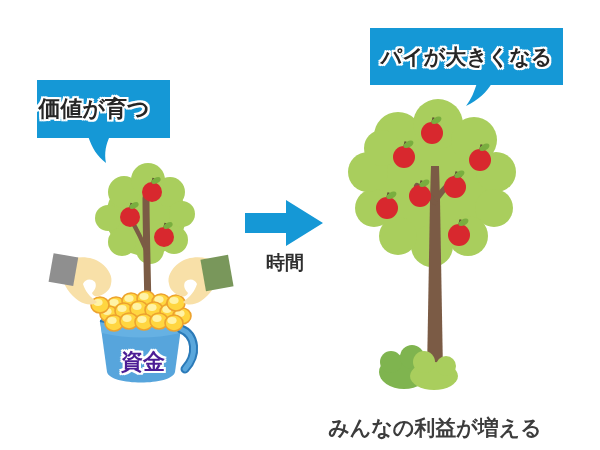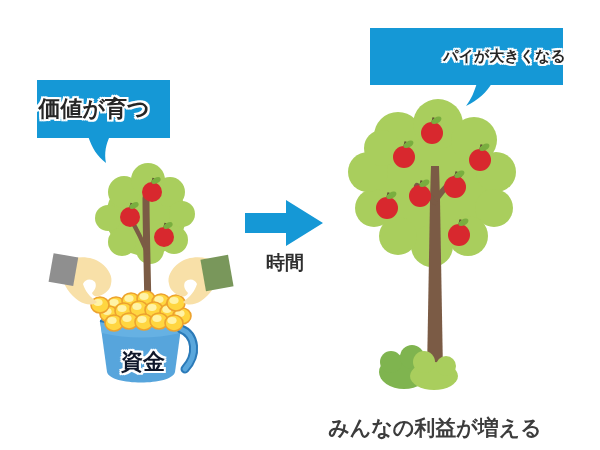--- a/index.html
+++ b/index.html
@@ -8,23 +8,23 @@
     font-family:"Liberation Sans","DejaVu Sans",sans-serif;
   }
   .canvas svg{position:absolute;left:0;top:0;}
   .txt{position:absolute;font-weight:700;text-align:center;white-space:nowrap;}
   .outline{
     text-shadow:-2px -2px 0 #fff,2px -2px 0 #fff,-2px 2px 0 #fff,2px 2px 0 #fff,
                 -2px 0 0 #fff,2px 0 0 #fff,0 -2px 0 #fff,0 2px 0 #fff;
   }
   .bubble-label{display:flex;align-items:center;justify-content:center;color:#262626;}
   #left-bubble-label{left:37px;top:80px;width:114px;height:58px;font-size:22px;}
-  #right-bubble-label{left:370px;top:28px;width:193px;height:57px;font-size:15px;margin-left:38px;}
+  #right-bubble-label{left:370px;top:28px;width:193px;height:57px;font-size:21px;}
   #time-label{left:253px;top:250px;width:64px;font-size:19px;color:#2e2e2e;}
-  #bucket-label{left:104px;top:347px;width:78px;font-size:22px;color:#0f172a;}
+  #bucket-label{left:104px;top:347px;width:78px;font-size:22px;color:#4c1d95;}
   #caption{left:318px;top:414px;width:234px;font-size:21px;color:#3c3c3c;}
 </style>
 </head>
 <body>
 
 <div class="canvas">
 
   <svg width="600" height="450" viewBox="0 0 600 450" aria-hidden="true">
     <defs>
       <g id="coin">

